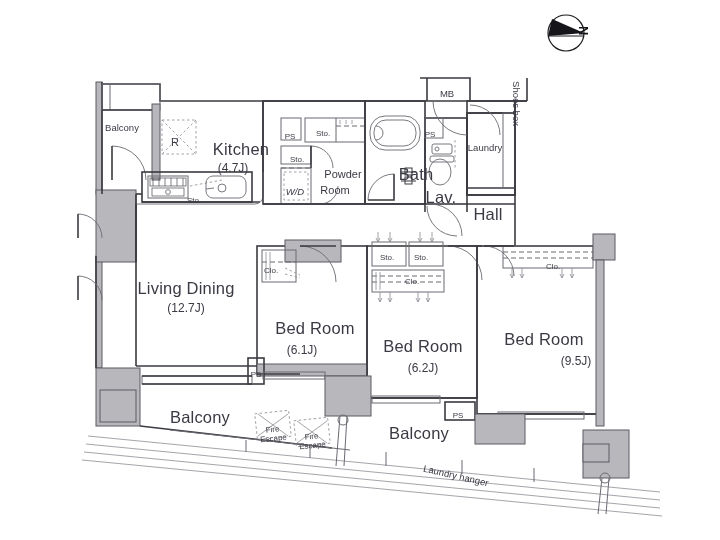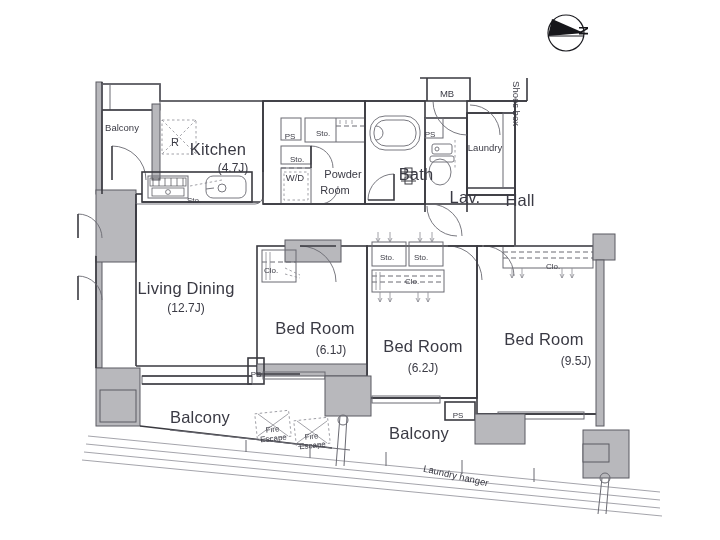--- a/index.html
+++ b/index.html
@@ -271,39 +271,39 @@
   <g>
     <circle cx="566" cy="33" r="18" fill="#ffffff" stroke="#1b1b20" stroke-width="1.2"></circle>
     <path d="M548 36 L584 33 L552 19 Z" fill="#16161a"></path>
     <path d="M548 36 L584 36" stroke="#1b1b20" stroke-width="1"></path>
   </g>
 </svg>
 
 <div id="labels">
     <div class="lbl room-name ctr" style="left: 186px; top: 279px;">Living Dining</div>
     <div class="lbl room-size ctr" style="left: 186px; top: 301px;">(12.7J)</div>
-    <div class="lbl room-name ctr" style="left: 218px; top: 140px; text-align: center;">Kitchen</div>
+    <div class="lbl room-name ctr" style="left: 241px; top: 140px; text-align: center;">Kitchen</div>
     <div class="lbl room-size ctr" style="left: 233px; top: 161px;">(4.7J)</div>
     <div class="lbl room-name ctr" style="left: 315px; top: 319px;">Bed Room</div>
-    <div class="lbl room-size ctr" style="left: 331px; top: 343px;">(6.1J)</div>
+    <div class="lbl room-size ctr" style="left: 302px; top: 343px;">(6.1J)</div>
     <div class="lbl room-name ctr" style="left: 423px; top: 337px;">Bed Room</div>
     <div class="lbl room-size ctr" style="left: 423px; top: 361px;">(6.2J)</div>
     <div class="lbl room-name ctr" style="left: 544px; top: 330px;">Bed Room</div>
     <div class="lbl room-size ctr" style="left: 576px; top: 354px;">(9.5J)</div>
     <div class="lbl room-name ctr" style="left: 416px; top: 165px;">Bath</div>
-    <div class="lbl room-name ctr" style="left: 441px; top: 188px; margin-left: 24px;">Lav.</div>
-    <div class="lbl room-name ctr" style="left: 488px; top: 191px; margin-left: 32px;">Hall</div>
+    <div class="lbl room-name ctr" style="left: 441px; top: 188px;">Lav.</div>
+    <div class="lbl room-name ctr" style="left: 488px; top: 205px;">Hall</div>
     <div class="lbl mid ctr" style="left: 343px; top: 168px;">Powder</div>
     <div class="lbl mid ctr" style="left: 335px; top: 184px;">Room</div>
     <div class="lbl small ctr" style="left: 485px; top: 142px;">Laundry</div>
     <div class="lbl small ctr" style="left: 122px; top: 122px;">Balcony</div>
     <div class="lbl room-name ctr" style="left: 200px; top: 408px;">Balcony</div>
     <div class="lbl room-name ctr" style="left: 419px; top: 424px;">Balcony</div>
     <div class="lbl mid ctr" style="left: 175px; top: 136px;">R</div>
-    <div class="lbl small ctr" style="left: 295px; top: 172px;">W/D</div>
+    <div class="lbl small ctr" style="left: 295px; top: 186px; font-style: italic;">W/D</div>
     <div class="lbl small ctr" style="left: 447px; top: 88px;">MB</div>
     <div class="lbl tiny ctr" style="left: 290px; top: 132px;">PS</div>
     <div class="lbl tiny ctr" style="left: 297px; top: 155px;">Sto.</div>
     <div class="lbl tiny ctr" style="left: 323px; top: 129px;">Sto.</div>
     <div class="lbl tiny ctr" style="left: 194px; top: 196px;">Sto.</div>
     <div class="lbl tiny ctr" style="left: 430px; top: 130px;">PS</div>
     <div class="lbl tiny ctr" style="left: 387px; top: 253px;">Sto.</div>
     <div class="lbl tiny ctr" style="left: 421px; top: 253px;">Sto.</div>
     <div class="lbl tiny ctr" style="left: 412px; top: 277px;">Clo.</div>
     <div class="lbl tiny ctr" style="left: 271px; top: 266px;">Clo.</div>

